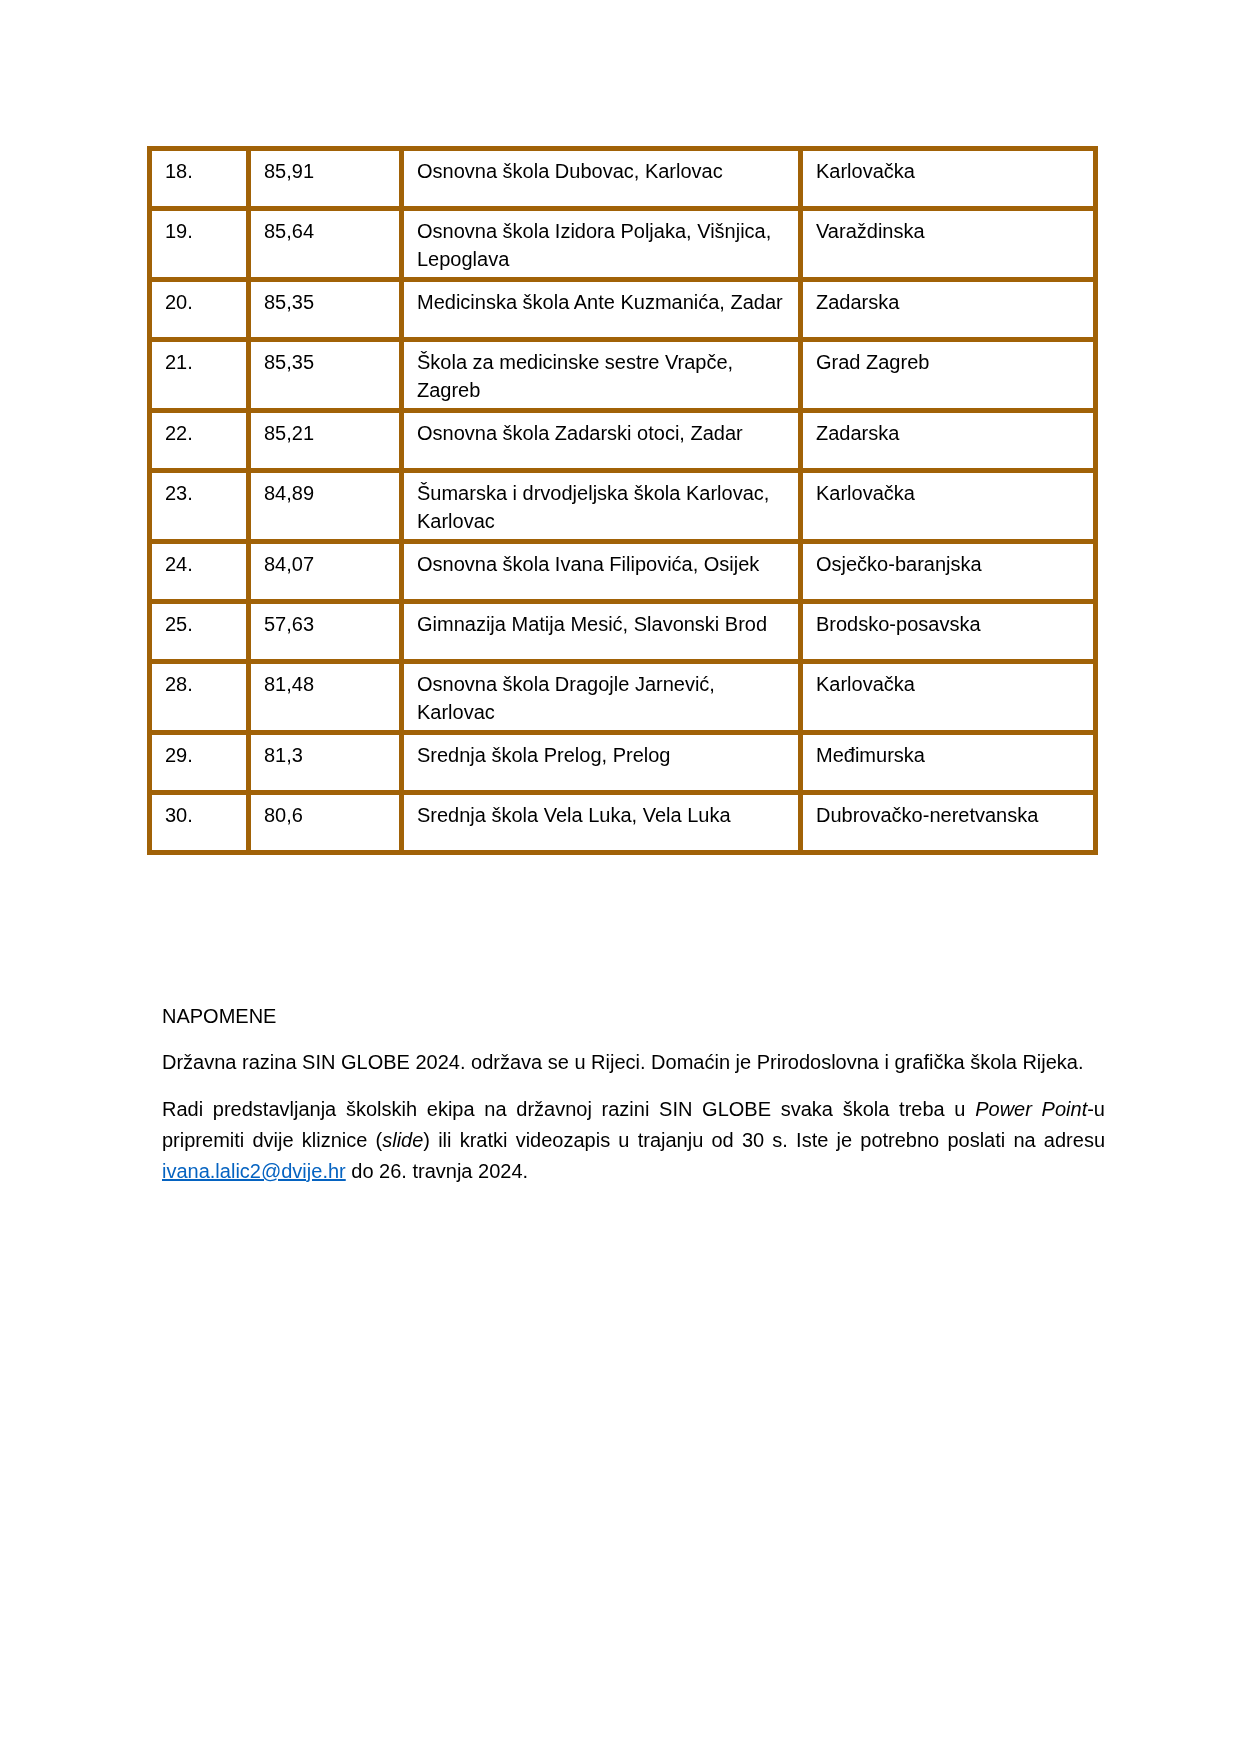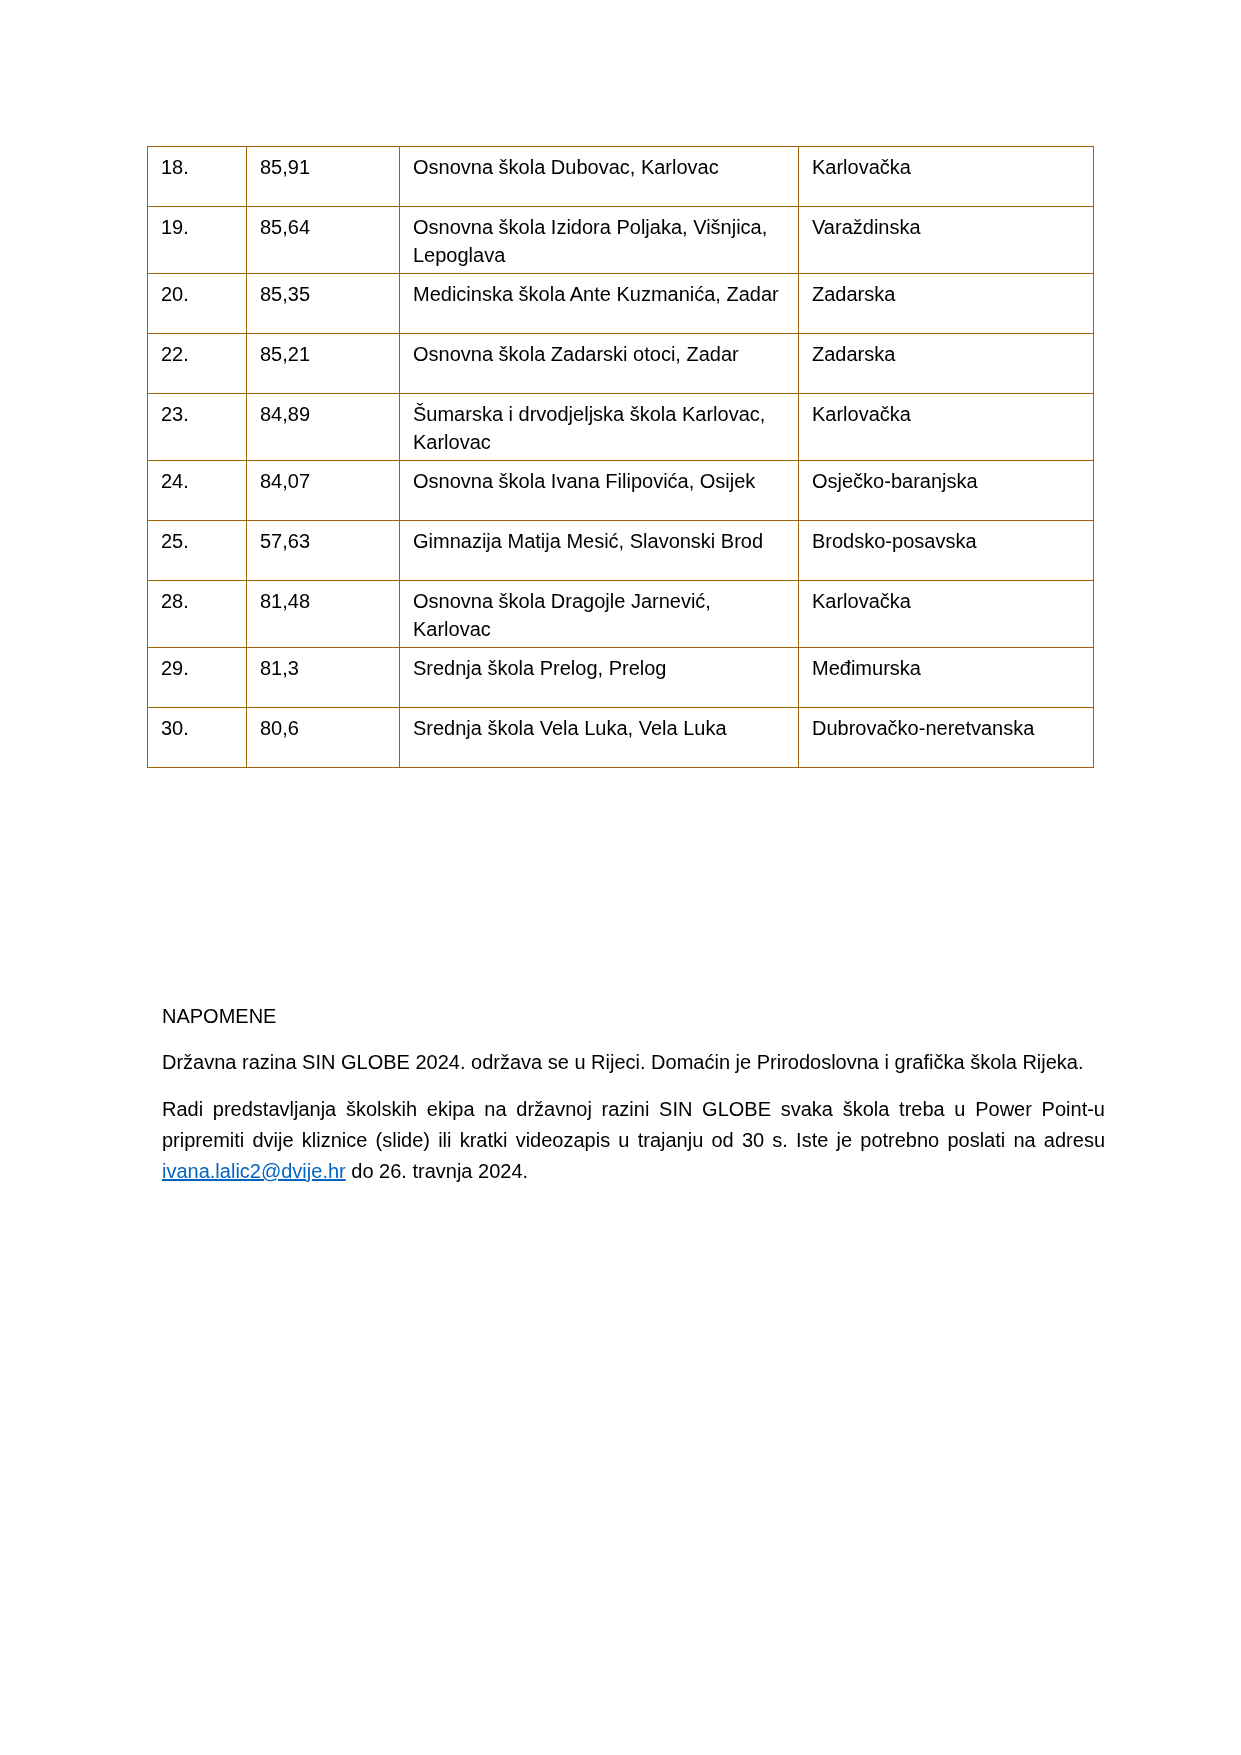--- a/index.html
+++ b/index.html
@@ -22,21 +22,21 @@
   
   table.rank-table {
     position: absolute;
     left: 147px;
     top: 146px;
     width: 946px;
     border-collapse: collapse;
     table-layout: fixed;
   }
   table.rank-table td {
-    border: 1px solid #a16207;
+    border: 5px solid #a16207;
     vertical-align: top;
     box-sizing: border-box;
     padding: 6px 12px 4px 13px;
     font-size: 20px;
     line-height: 28px;
     height: 60px;
     overflow: hidden;
   }
   col.c-rank   { width: 99px;  }
   col.c-score  { width: 153px; }
@@ -66,20 +66,21 @@
     line-height: 31px;
   }
   .seg-par .line.justify {
     text-align: justify;
     text-align-last: justify;
   }
   .seg-par {
     margin: 0 0 17px 0;
   }
   .italic {
+    font-style: italic;
   }
   a.email-link {
     color: var(--link-color, #0563c1);
     text-decoration: underline;
     cursor: pointer;
   }
 </style>
 </head>
 <body>
 
@@ -104,20 +105,26 @@
         <td>19.</td>
         <td>85,64</td>
         <td>Osnovna škola Izidora Poljaka, Višnjica, Lepoglava</td>
         <td>Varaždinska</td>
       </tr>
         <tr>
         <td>20.</td>
         <td>85,35</td>
         <td>Medicinska škola Ante Kuzmanića, Zadar</td>
         <td>Zadarska</td>
+      </tr>
+        <tr>
+        <td>21.</td>
+        <td>85,35</td>
+        <td>Škola za medicinske sestre Vrapče, Zagreb</td>
+        <td>Grad Zagreb</td>
       </tr>
         <tr>
         <td>22.</td>
         <td>85,21</td>
         <td>Osnovna škola Zadarski otoci, Zadar</td>
         <td>Zadarska</td>
       </tr>
         <tr>
         <td>23.</td>
         <td>84,89</td>

